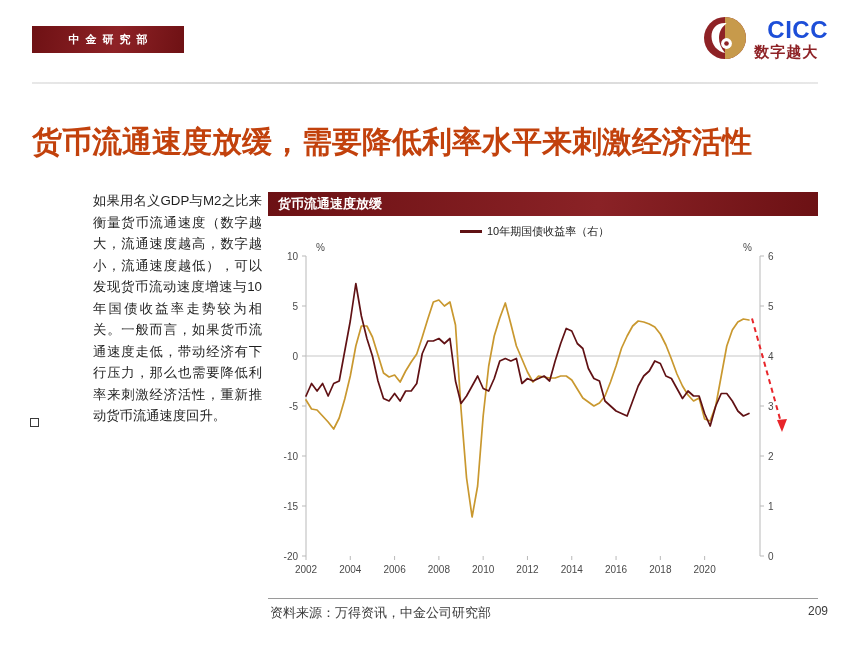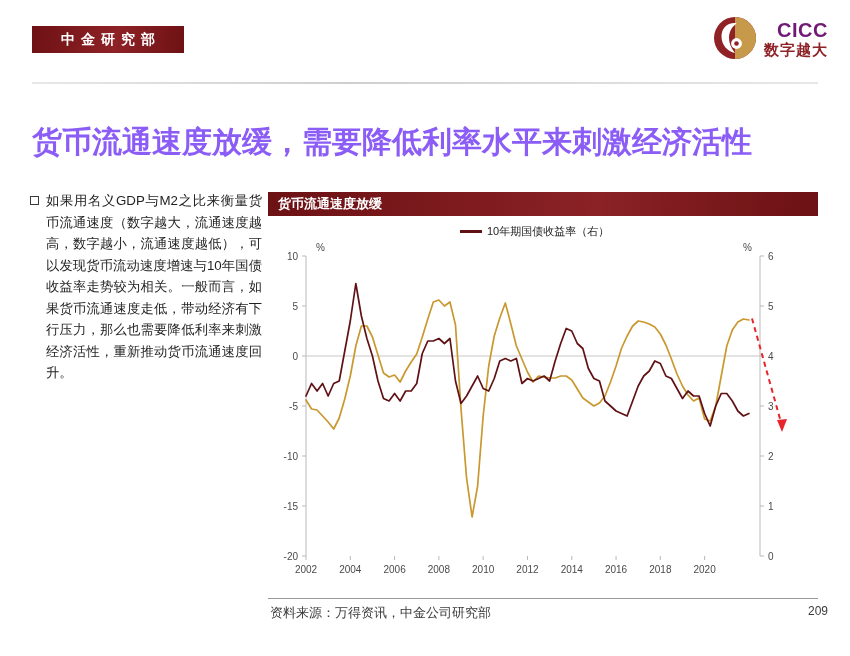--- a/index.html
+++ b/index.html
@@ -28,41 +28,41 @@
     left: 0; top: 0;
     width: 850px; height: 78px;
   }
   .dept-banner {
     position: absolute;
     left: 32px; top: 26px;
     width: 152px; height: 27px;
     background: #7a1518;
     background: linear-gradient(100deg, #6e1114 0%, #8e2226 55%, #6e1114 100%);
     color: #ffffff;
-    font-size: 14px;
+    font-size: 11px;
     letter-spacing: 6px;
     text-indent: 6px;
     display: flex;
     align-items: center;
     justify-content: center;
     font-weight: 700;
   }
   .logo-wrap {
     position: absolute;
     right: 22px; top: 16px;
     display: flex;
     align-items: center;
     gap: 7px;
   }
   .logo-mark { width: 44px; height: 44px; }
   .logo-text { line-height: 1; }
   .logo-text .cicc {
-    font-size: 20px;
-    font-weight: 700;
-    color: #701a75;
+    font-size: 24px;
+    font-weight: 700;
+    color: #1d4ed8;
     letter-spacing: 0.5px;
     font-family: "Liberation Sans", sans-serif;
     margin-left: 13px;
   }
   .logo-text .cn {
     font-size: 15px;
     font-weight: 700;
     color: #8e2226;
     letter-spacing: 1px;
     margin-top: 2px;
@@ -74,35 +74,36 @@
     background: linear-gradient(90deg, #e8e8e8, #cfcfcf 40%, #e8e8e8);
   }
 
   
   .slide-title {
     position: absolute;
     left: 32px; top: 122px;
     width: 790px;
     font-size: 30px;
     font-weight: 700;
-    color: #8b5cf6;
+    color: #c2410c;
     letter-spacing: 0px;
     white-space: nowrap;
   }
 
   
   .bullets {
     position: absolute;
     left: 30px; top: 190px;
     width: 232px;
   }
   .bullet {
     display: flex;
-    align-items: flex-start;
+    align-items: flex-end;
     margin-bottom: 12px;
+    gap: 47px;
   }
   .bullet-marker {
     flex: 0 0 auto;
     width: 7px; height: 7px;
     border: 1.4px solid #3a3a3a;
     margin-top: 6px;
     margin-right: 7px;
     background: #ffffff;
   }
   .bullet-text {

